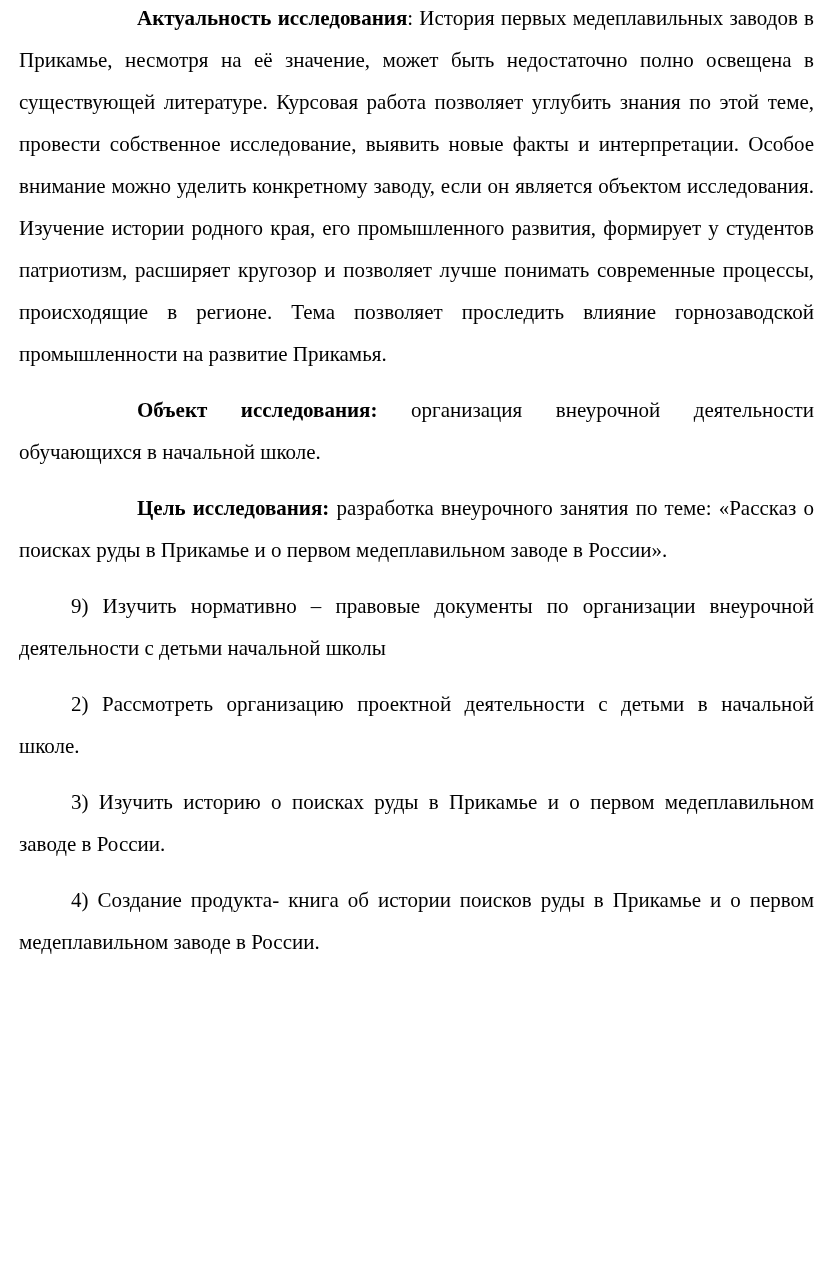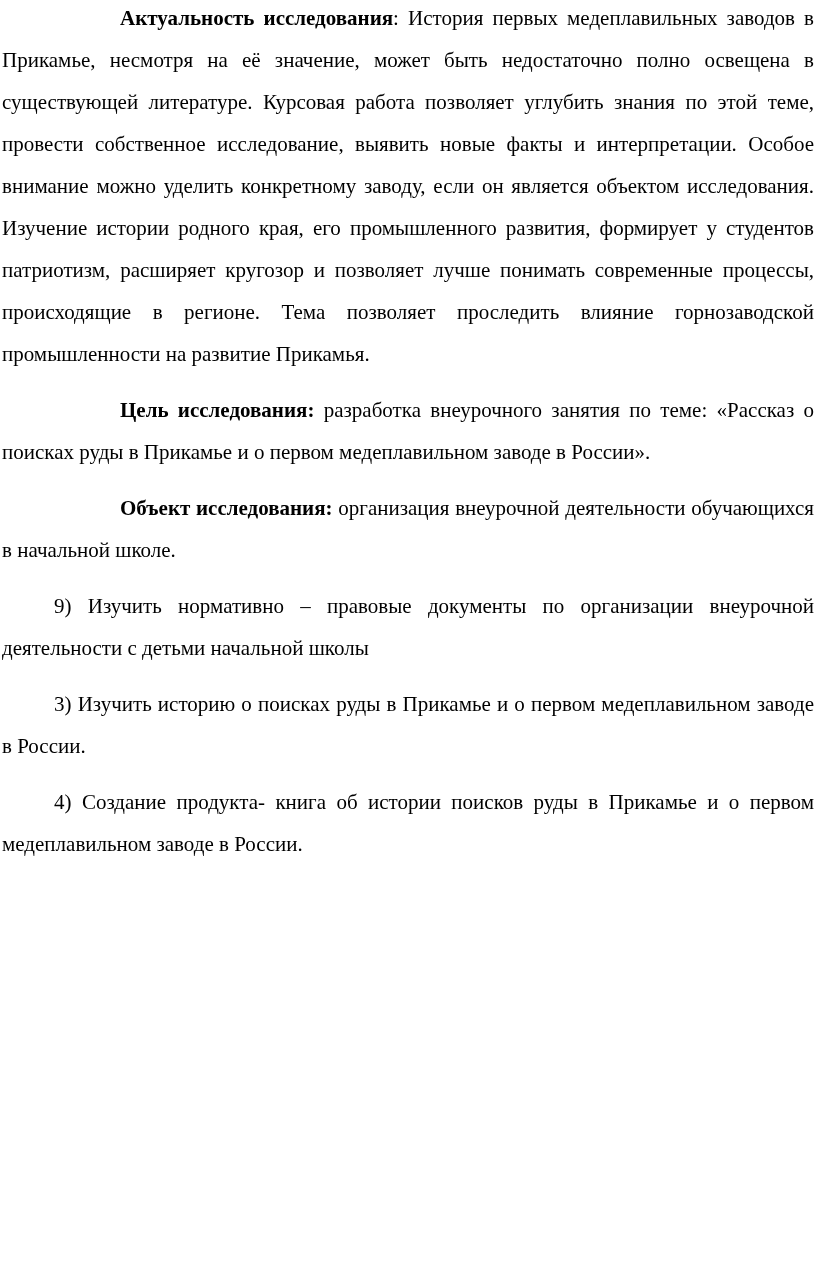--- a/index.html
+++ b/index.html
@@ -5,21 +5,21 @@
   html, body {
     margin: 0;
     padding: 0;
     background: #ffffff;
   }
   .page {
     width: 816px;
     height: 1265px;
     box-sizing: border-box;
     margin: 0;
-    padding: 2px 2px 0 2px;
+    padding: 2px 2px 0 19px;
     background: #ffffff;
     color: #000000;
     font-family: "Liberation Serif", "DejaVu Serif", serif;
     font-size: 21px;
     line-height: 42px;
     overflow: hidden;
   }
   .para {
     margin: 0 0 14px 0;
     text-align: justify;
@@ -31,26 +31,27 @@
   .indent-sm { text-indent: 52px; }
   .lead { font-weight: bold; }
 </style>
 </head>
 <body>
 
 <div class="page">
 
   <p class="para indent-lg"><b class="lead">Актуальность исследования</b><span>: История первых медеплавильных заводов в Прикамье, несмотря на её значение, может быть недостаточно полно освещена в существующей литературе. Курсовая работа позволяет углубить знания по этой теме, провести собственное исследование, выявить новые факты и интерпретации. Особое внимание можно уделить конкретному заводу, если он является объектом исследования. Изучение истории родного края, его промышленного развития, формирует у студентов патриотизм, расширяет кругозор и позволяет лучше понимать современные процессы, происходящие в регионе. Тема позволяет проследить влияние горнозаводской промышленности на развитие Прикамья.</span></p>
 
+  <p class="para indent-lg"><b class="lead">Объект исследования:</b><span> организация внеурочной деятельности обучающихся в начальной школе.</span></p>
+
   <p class="para indent-lg"><b class="lead">Цель исследования:</b><span> разработка внеурочного занятия по теме: «Рассказ о поисках руды в Прикамье и о первом медеплавильном заводе в России».</span></p>
-
-  <p class="para indent-lg"><b class="lead">Объект исследования:</b><span> организация внеурочной деятельности обучающихся в начальной школе.</span></p>
 
 
 
   <p class="para indent-sm"><b class="lead"></b><span>9) Изучить нормативно – правовые документы по организации внеурочной деятельности с детьми начальной школы</span></p>
 
+  <p class="para indent-sm"><b class="lead"></b><span>2) Рассмотреть организацию проектной деятельности с детьми в начальной школе.</span></p>
 
   <p class="para indent-sm"><b class="lead"></b><span>3) Изучить историю о поисках руды в Прикамье и о первом медеплавильном заводе в России.</span></p>
 
   <p class="para indent-sm"><b class="lead"></b><span>4) Создание продукта- книга об истории поисков руды в Прикамье и о первом медеплавильном заводе в России.</span></p>
 
 </div>
 
 </body></html>

